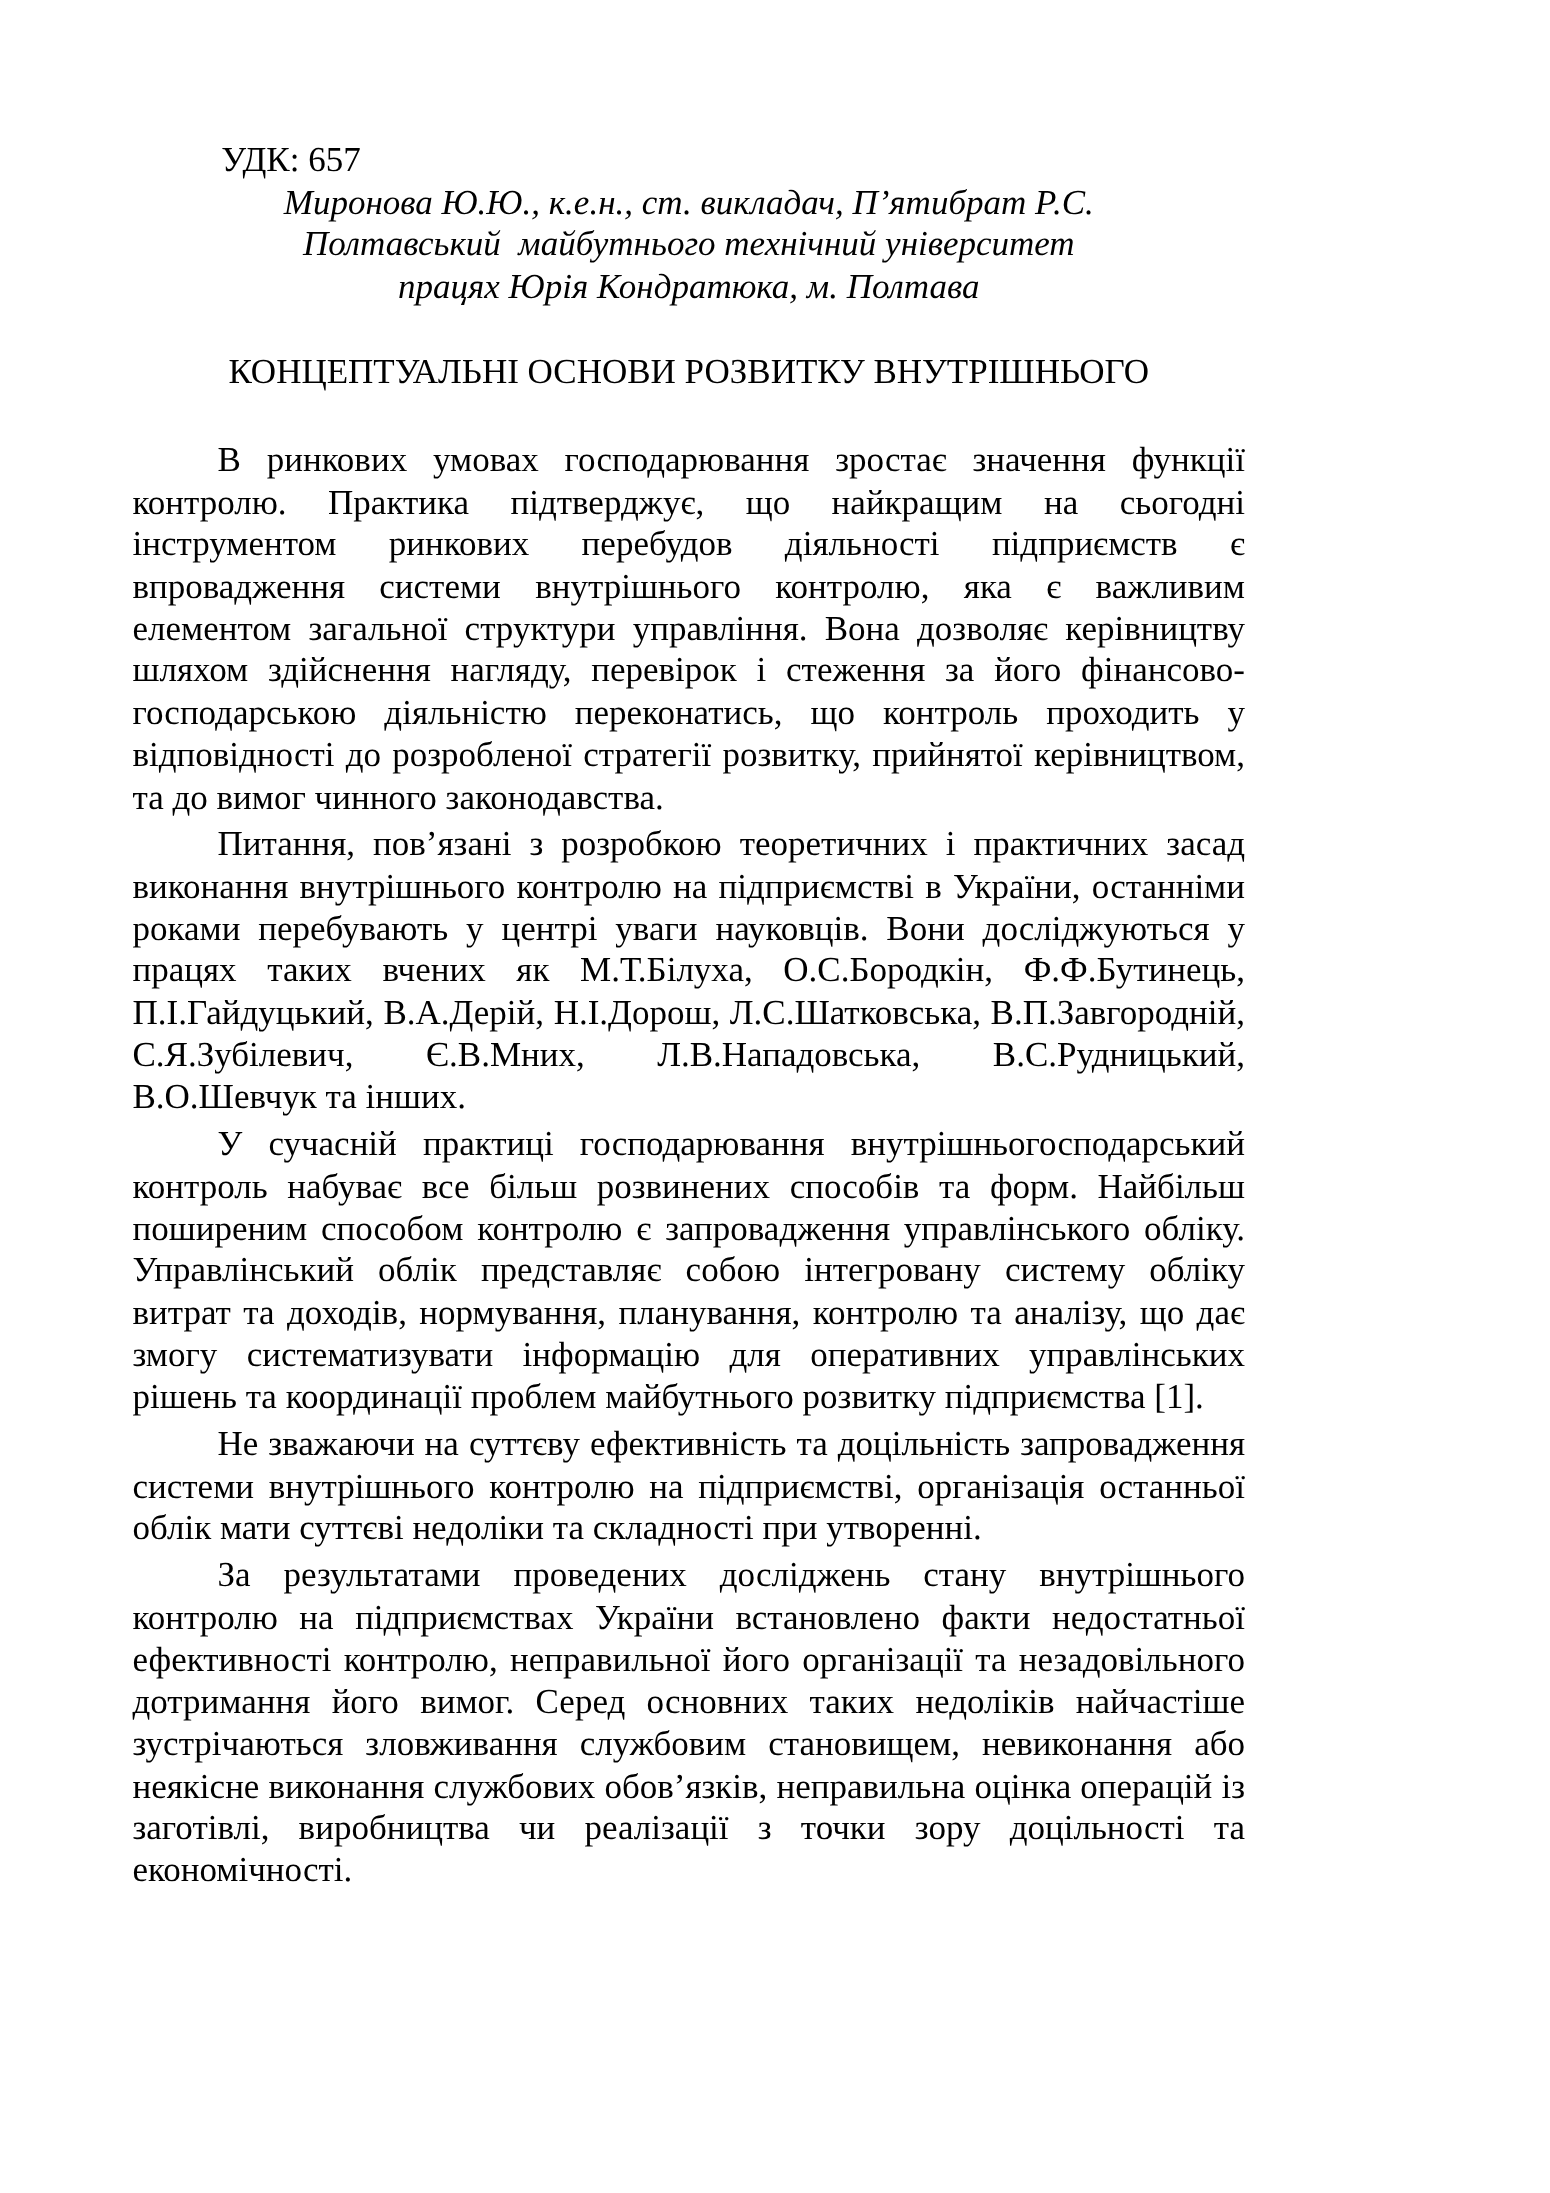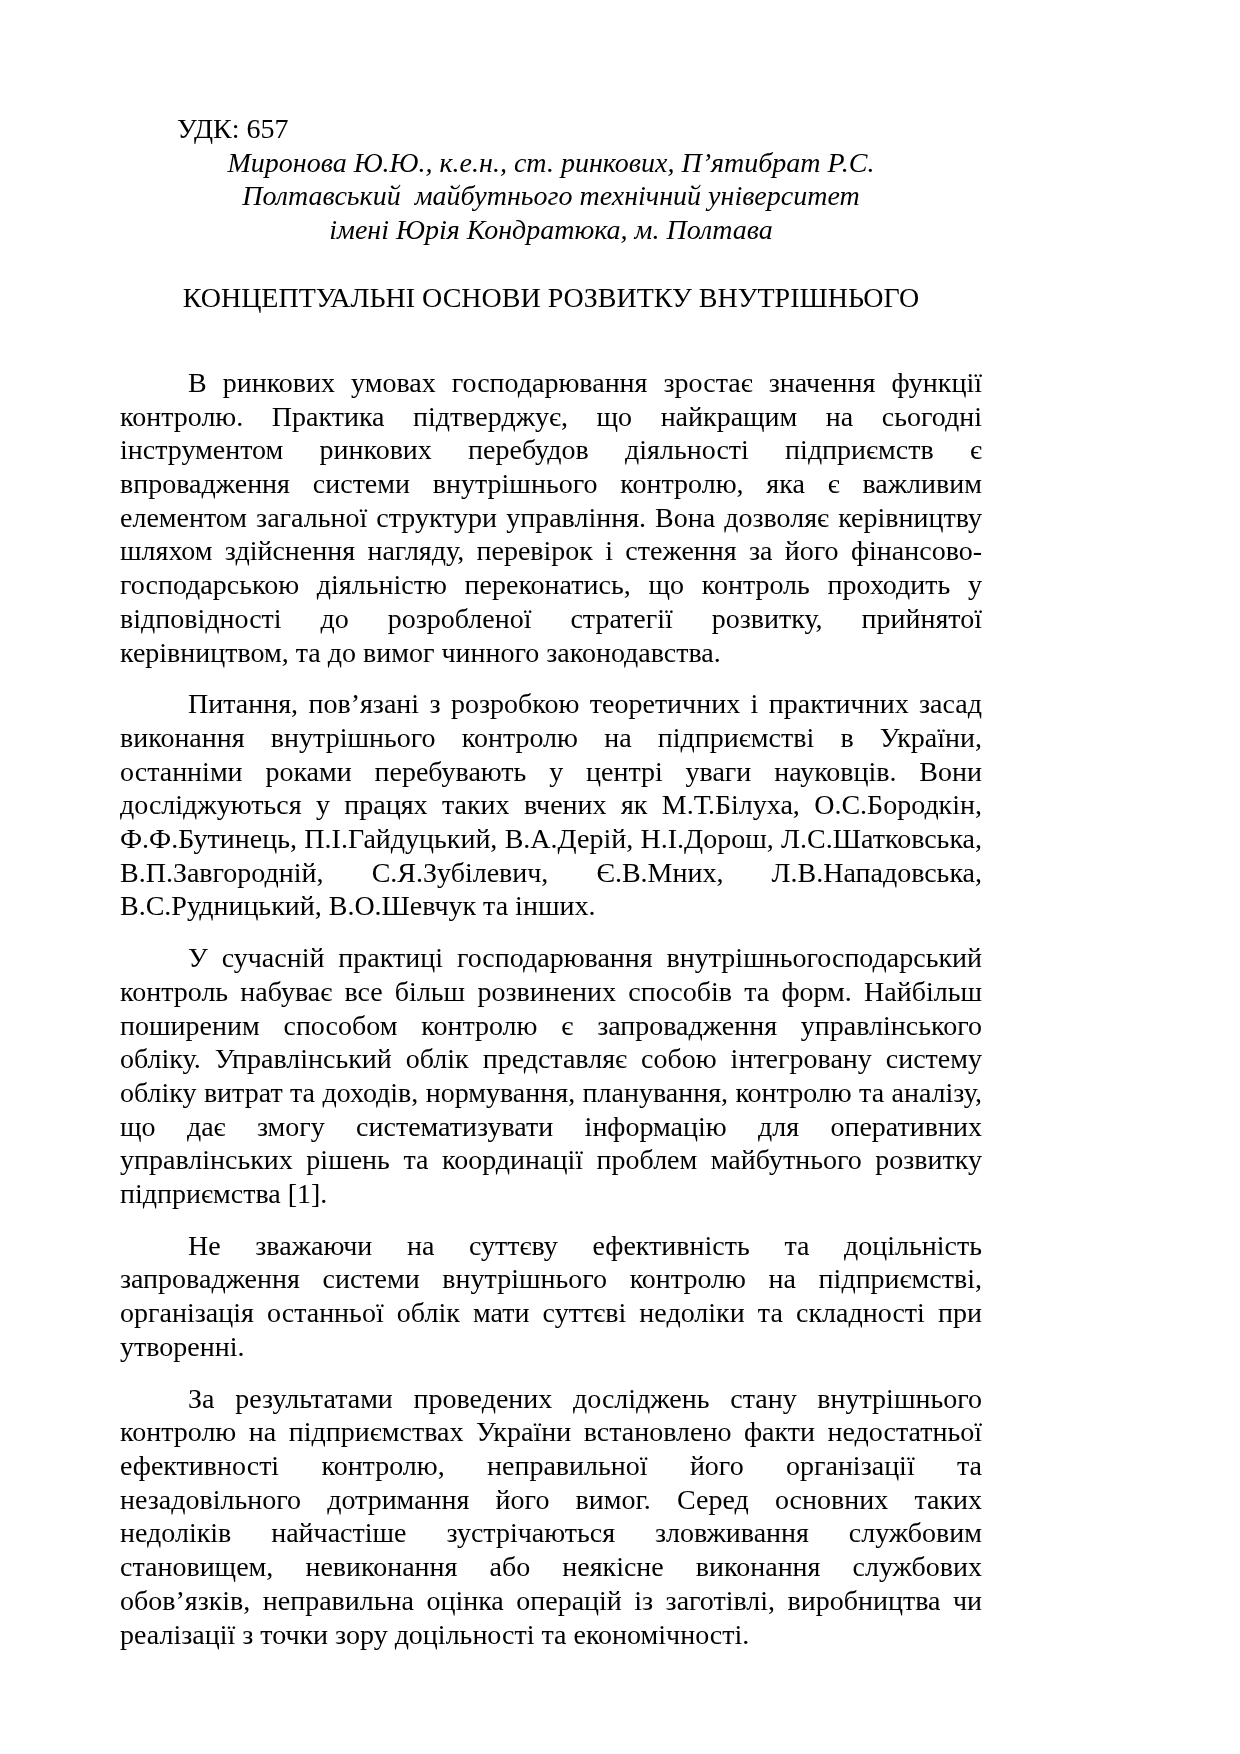--- a/index.html
+++ b/index.html
@@ -30,37 +30,37 @@
     white-space: pre-wrap;
   }
   .blank-line {
     height: 33.7px;
   }
   .title-line {
     text-align: center;
     font-weight: normal;
   }
   .body-par {
-    margin: 18px;
+    margin: 4px;
     text-align: justify;
     text-indent: 68px;
     font-family: Liberation Serif, serif;
   }
 </style>
 </head>
 <body>
 
 <div class="page">
 
   <div class="udc">УДК: 657</div>
 
   <div>
-    <div class="center-italic">Миронова Ю.Ю., к.е.н., ст. ринкових, П’ятибрат Р.С.</div>
+    <div class="center-italic">Миронова Ю.Ю., к.е.н., ст. викладач, П’ятибрат Р.С.</div>
     <div class="center-italic">Полтавський  майбутнього технічний університет</div>
-    <div class="center-italic">імені Юрія Кондратюка, м. Полтава</div>
+    <div class="center-italic">працях Юрія Кондратюка, м. Полтава</div>
   </div>
 
   <div class="blank-line"></div>
 
   <div>
     <div class="title-line">КОНЦЕПТУАЛЬНІ ОСНОВИ РОЗВИТКУ ВНУТРІШНЬОГО</div>
   </div>
 
   <div class="blank-line"></div>
 

